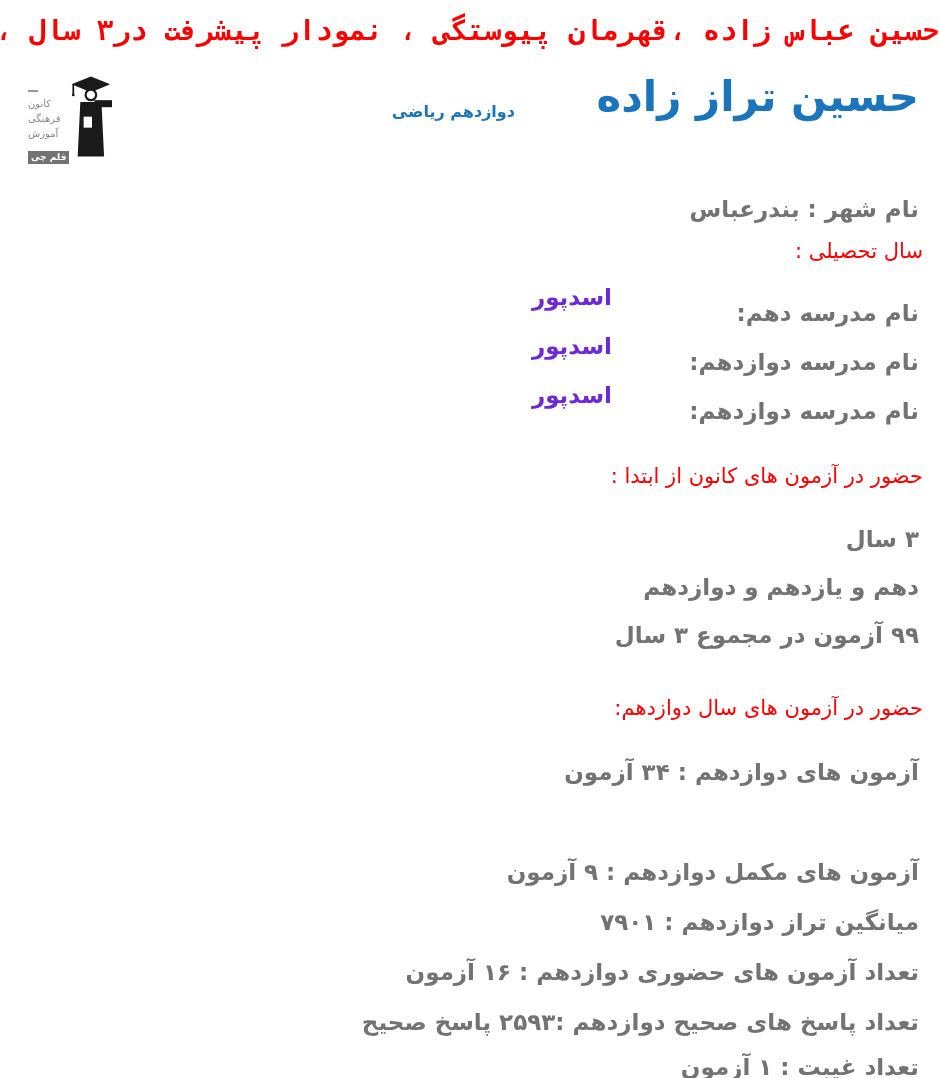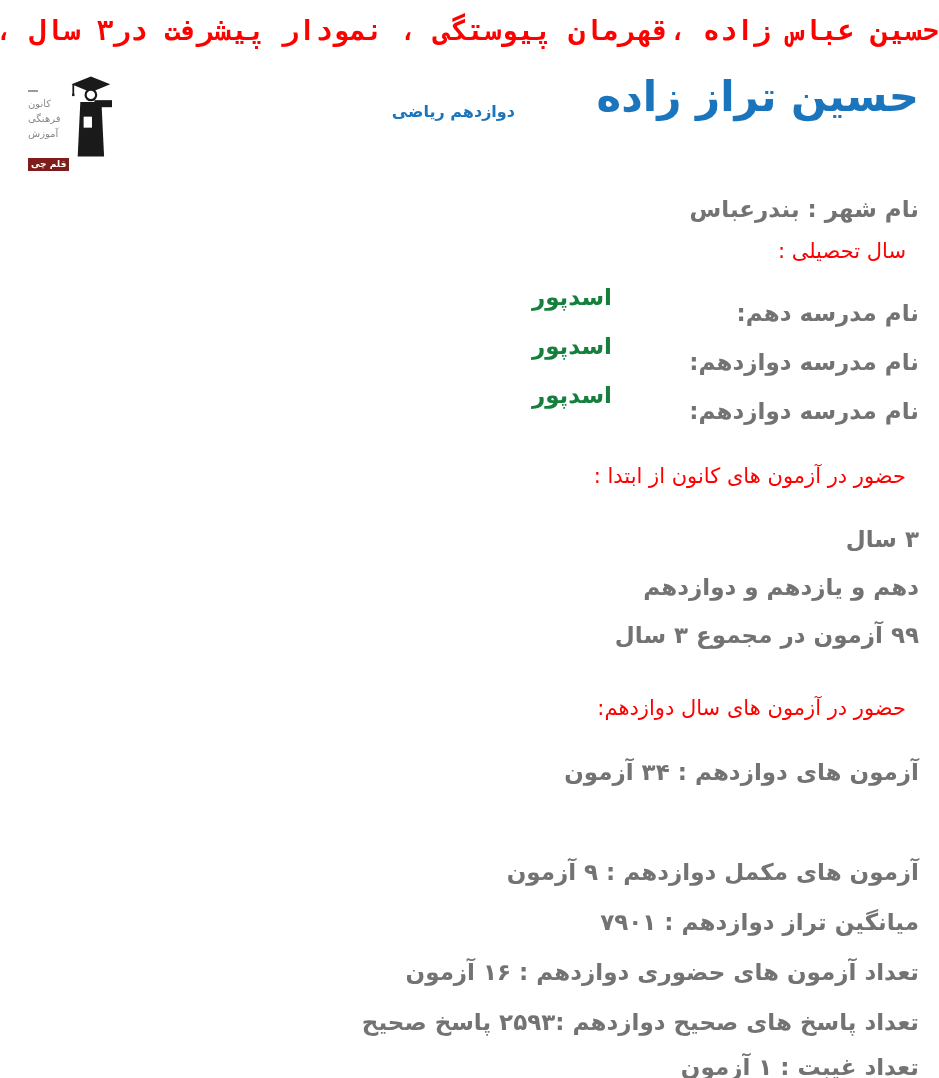--- a/index.html
+++ b/index.html
@@ -50,27 +50,27 @@
   }
   .logo-text-line {
     direction: rtl;
     color: #8a8a8a;
     font-size: 10px;
     line-height: 15px;
     white-space: nowrap;
   }
   .logo-badge {
     direction: rtl;
-    background: #7f1d1d;
+    background: #737373;
     color: #ffffff;
     font-size: 9px;
     font-weight: bold;
     line-height: 13px;
     padding: 0 3px;
-    margin-top: 17px;
+    margin-top: 10px;
     white-space: nowrap;
   }
   
   .student-name {
     position: absolute;
     top: 72px;
     right: 20px;
     direction: rtl;
     color: #1b75bc;
     font-weight: bold;
@@ -93,33 +93,33 @@
     right: 20px;
     direction: rtl;
     color: #737373;
     font-weight: bold;
     font-size: 23px;
     white-space: nowrap;
     margin-top: 16px;
   }
   .line-red {
     position: absolute;
-    right: 33px;
+    right: 16px;
     direction: rtl;
     color: #ff0000;
     font-weight: 400;
     font-size: 21px;
     white-space: nowrap;
     text-align: center;
   }
   .school-value {
     position: absolute;
     right: 327px;
     direction: rtl;
-    color: #15803d;
+    color: #6d28d9;
     font-weight: bold;
     font-size: 23px;
     white-space: nowrap;
   }
 </style>
 </head>
 <body>
 
 <div class="page">
 

